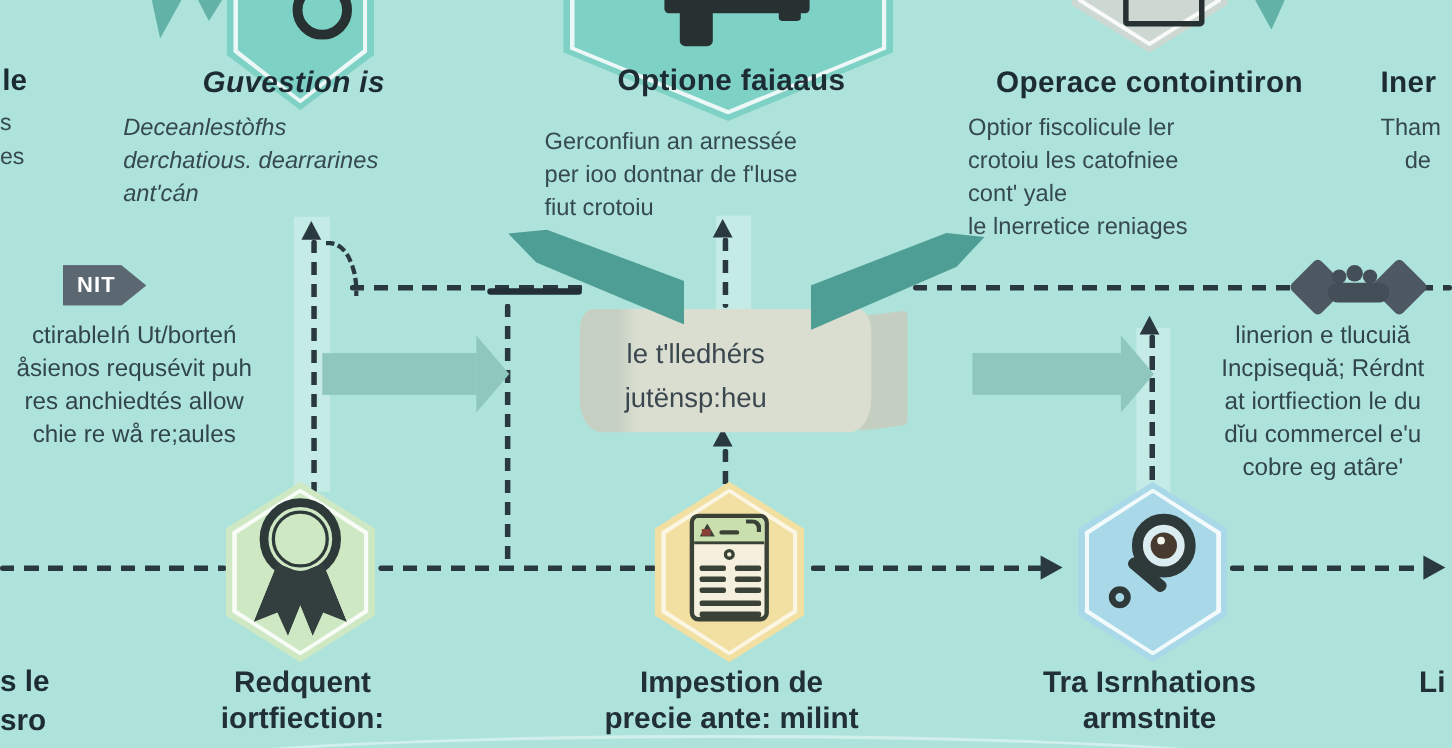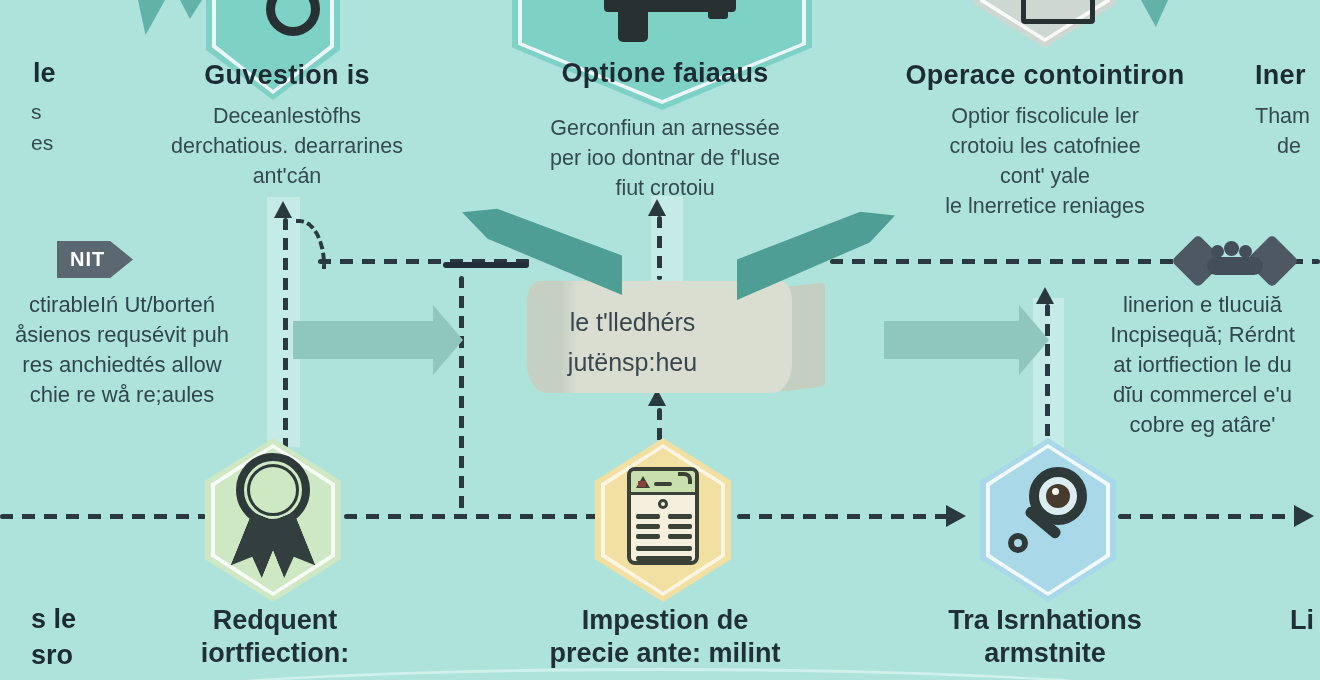--- a/index.html
+++ b/index.html
@@ -30,23 +30,23 @@
   
   .hex{position:absolute;z-index:5;}
   .hexShape{position:absolute;inset:0;
         clip-path:polygon(50% 0%,100% 26%,100% 74%,50% 100%,0% 74%,0% 26%);}
   .hexRing{position:absolute;inset:6px;background:rgba(255,255,255,0.85);
         clip-path:polygon(50% 0%,100% 26%,100% 74%,50% 100%,0% 74%,0% 26%);}
   .hexCore{position:absolute;inset:10px;
         clip-path:polygon(50% 0%,100% 26%,100% 74%,50% 100%,0% 74%,0% 26%);}
   
   .tTitle{font-size:27px;font-weight:700;color:#1d2b33;text-align:center;letter-spacing:.3px;}
-  .tDesc{font-size:21.5px;color:#35494f;text-align:center;line-height:30px;}
+  .tDesc{font-size:21.5px;color:#35494f;line-height:30px;}
   .bLabel{font-size:27px;font-weight:700;color:#212f36;text-align:center;line-height:33px;}
-  .frag{position:absolute;color:#1d2b33;z-index:6;margin-left:31px;}
+  .frag{position:absolute;color:#1d2b33;z-index:6;}
   .blockTxt{font-size:22px;color:#32454c;text-align:center;line-height:30px;}
   
   .nit{position:absolute;left:57px;top:241px;width:76px;height:37px;background:#5b6771;z-index:6;
        clip-path:polygon(0 0,70% 0,100% 50%,70% 100%,0 100%);
        color:#fff;font-weight:700;font-size:20px;line-height:37px;padding-left:13px;
        box-sizing:border-box;letter-spacing:1px;}
   
   .boxSide{position:absolute;z-index:4;}
   .boxFront{position:absolute;left:527px;top:281px;width:265px;height:112px;z-index:5;
        background:linear-gradient(90deg,#c6d0c2 0 34px,#d9ded1 52px);
@@ -92,21 +92,21 @@
   <div class="abs" style="left:618px;top:-8px;width:30px;height:50px;background:#273132;border-radius:5px;z-index:6;"></div>
   <div class="abs" style="left:708px;top:6px;width:20px;height:13px;background:#273132;border-radius:3px;z-index:6;"></div>
   <div class="abs" style="left:1021px;top:-14px;width:64px;height:28px;border:5px solid #273132;border-radius:4px;z-index:6;"></div>
 
   <div class="chev" style="left:138px;top:0;width:27px;height:35px;clip-path:polygon(0 0,100% 0,28% 100%);"></div>
   <div class="chev" style="left:180px;top:0;width:22px;height:19px;clip-path:polygon(0 0,100% 0,45% 100%);"></div>
   <div class="chev" style="left:532px;top:0;width:25px;height:20px;clip-path:polygon(0 0,100% 0,35% 100%);"></div>
   <div class="chev" style="left:781px;top:0;width:28px;height:27px;clip-path:polygon(0 0,100% 0,60% 100%);"></div>
   <div class="chev" style="left:1141px;top:0;width:27px;height:27px;clip-path:polygon(0 0,100% 0,55% 100%);"></div>
 
-  <div class="abs" style="left:132px;top:60px;width:310px;z-index:7;">
+  <div class="abs" style="left:112px;top:60px;width:310px;z-index:7;font-style:italic;">
     <div class="tTitle">Guvestion is</div>
     <div class="tDesc" style="margin-top:10px;">
       <div>Deceanlestòfhs</div>
       <div>derchatious. dearrarines</div>
       <div>ant'cán</div>
     </div>
   </div>
   <div class="abs" style="left:495px;top:58px;width:340px;z-index:7;">
     <div class="tTitle">Optione faiaaus</div>
     <div class="tDesc" style="margin-top:24px;">

